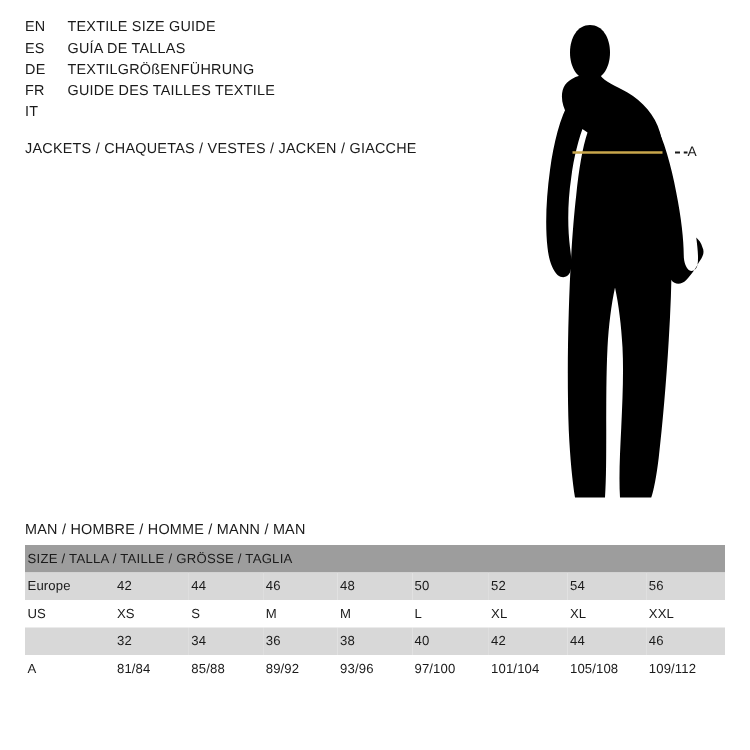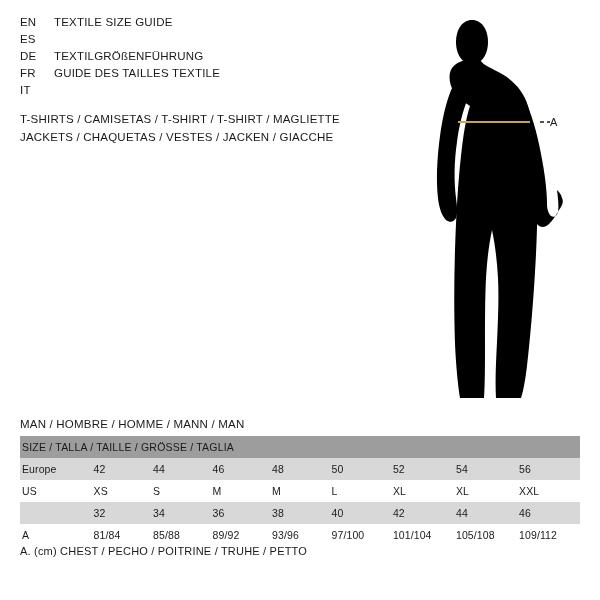--- a/index.html
+++ b/index.html
@@ -137,36 +137,36 @@
 
 <div class="page">
 
   <div class="lang-block">
     <div class="lang-row">
       <span class="lang-code">EN</span>
       <span class="lang-text">TEXTILE SIZE GUIDE</span>
     </div>
     <div class="lang-row">
       <span class="lang-code">ES</span>
+      <span class="lang-text">GUÍA DE TALLAS</span>
     </div>
     <div class="lang-row">
       <span class="lang-code">DE</span>
       <span class="lang-text">TEXTILGRÖßENFÜHRUNG</span>
     </div>
     <div class="lang-row">
       <span class="lang-code">FR</span>
       <span class="lang-text">GUIDE DES TAILLES TEXTILE</span>
     </div>
     <div class="lang-row">
       <span class="lang-code">IT</span>
     </div>
   </div>
 
   <div class="category-block">
-    <div class="category-line">T-SHIRTS / CAMISETAS / T-SHIRT / T-SHIRT / MAGLIETTE</div>
     <div class="category-line">JACKETS / CHAQUETAS / VESTES / JACKEN / GIACCHE</div>
   </div>
 
   <div class="figure-wrap">
     <svg class="figure-svg" width="200" height="400" viewBox="0 0 200 400" xmlns="http://www.w3.org/2000/svg">
 
       <path d="M72,10 C62,10 56,20 56,32 C56,44 62,54 72,54 C82,54 88,44 88,32 C88,20 82,10 72,10 Z" fill="#000000"></path>
 
       <path d="M66,50 L80,50 C84,56 92,58 102,64 C114,71 124,82 128,96
                C133,114 136,140 137,166 C138,196 137,230 135,262
@@ -245,15 +245,14 @@
           <td class="col-val">93/96</td>
           <td class="col-val">97/100</td>
           <td class="col-val">101/104</td>
           <td class="col-val">105/108</td>
           <td class="col-val">109/112</td>
         </tr>
       </tbody>
     </table>
   </div>
 
-  <div class="footnote">A. (cm) CHEST / PECHO / POITRINE / TRUHE / PETTO</div>
 
 </div>
 
 </body></html>

